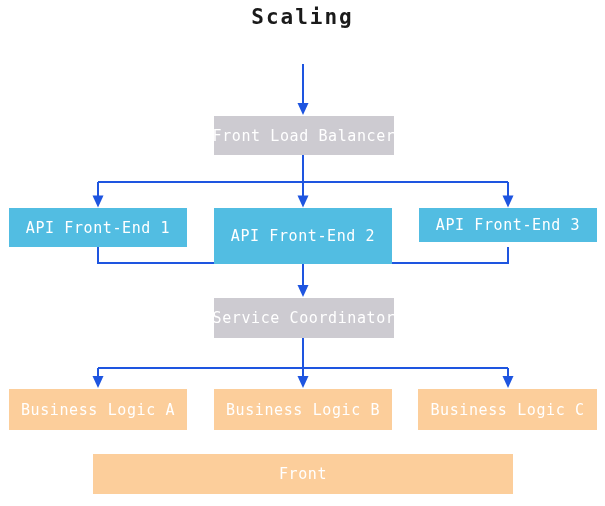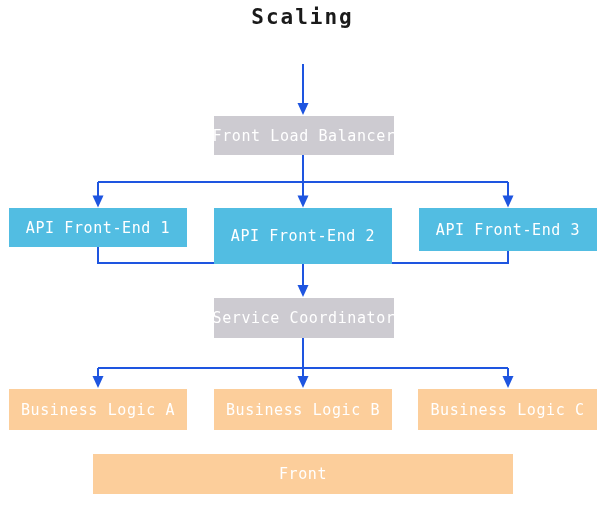--- a/index.html
+++ b/index.html
@@ -57,21 +57,21 @@
     text-align: center;
   }
   .node--gray   { background: #cdcbd1; }
   .node--blue   { background: #52bde2; }
   .node--orange { background: #fcce9b; }
 
   
   .n-flb  { left: 214px; top: 116px; width: 180px; height: 39px; }
   .n-api1 { left:   9px; top: 208px; width: 178px; height: 39px; }
   .n-api2 { left: 214px; top: 208px; width: 178px; height: 56px; }
-  .n-api3 { left: 419px; top: 208px; width: 178px; height: 43px; justify-content: center; }
+  .n-api3 { left: 419px; top: 208px; width: 178px; height: 34px; justify-content: center; }
   .n-sc   { left: 214px; top: 298px; width: 180px; height: 40px; }
   .n-bla  { left:   9px; top: 389px; width: 178px; height: 41px; }
   .n-blb  { left: 214px; top: 389px; width: 178px; height: 41px; }
   .n-blc  { left: 418px; top: 389px; width: 179px; height: 41px; }
   .n-data { left:  93px; top: 454px; width: 420px; height: 40px; }
 </style>
 </head>
 <body>
 
 <div class="canvas">

